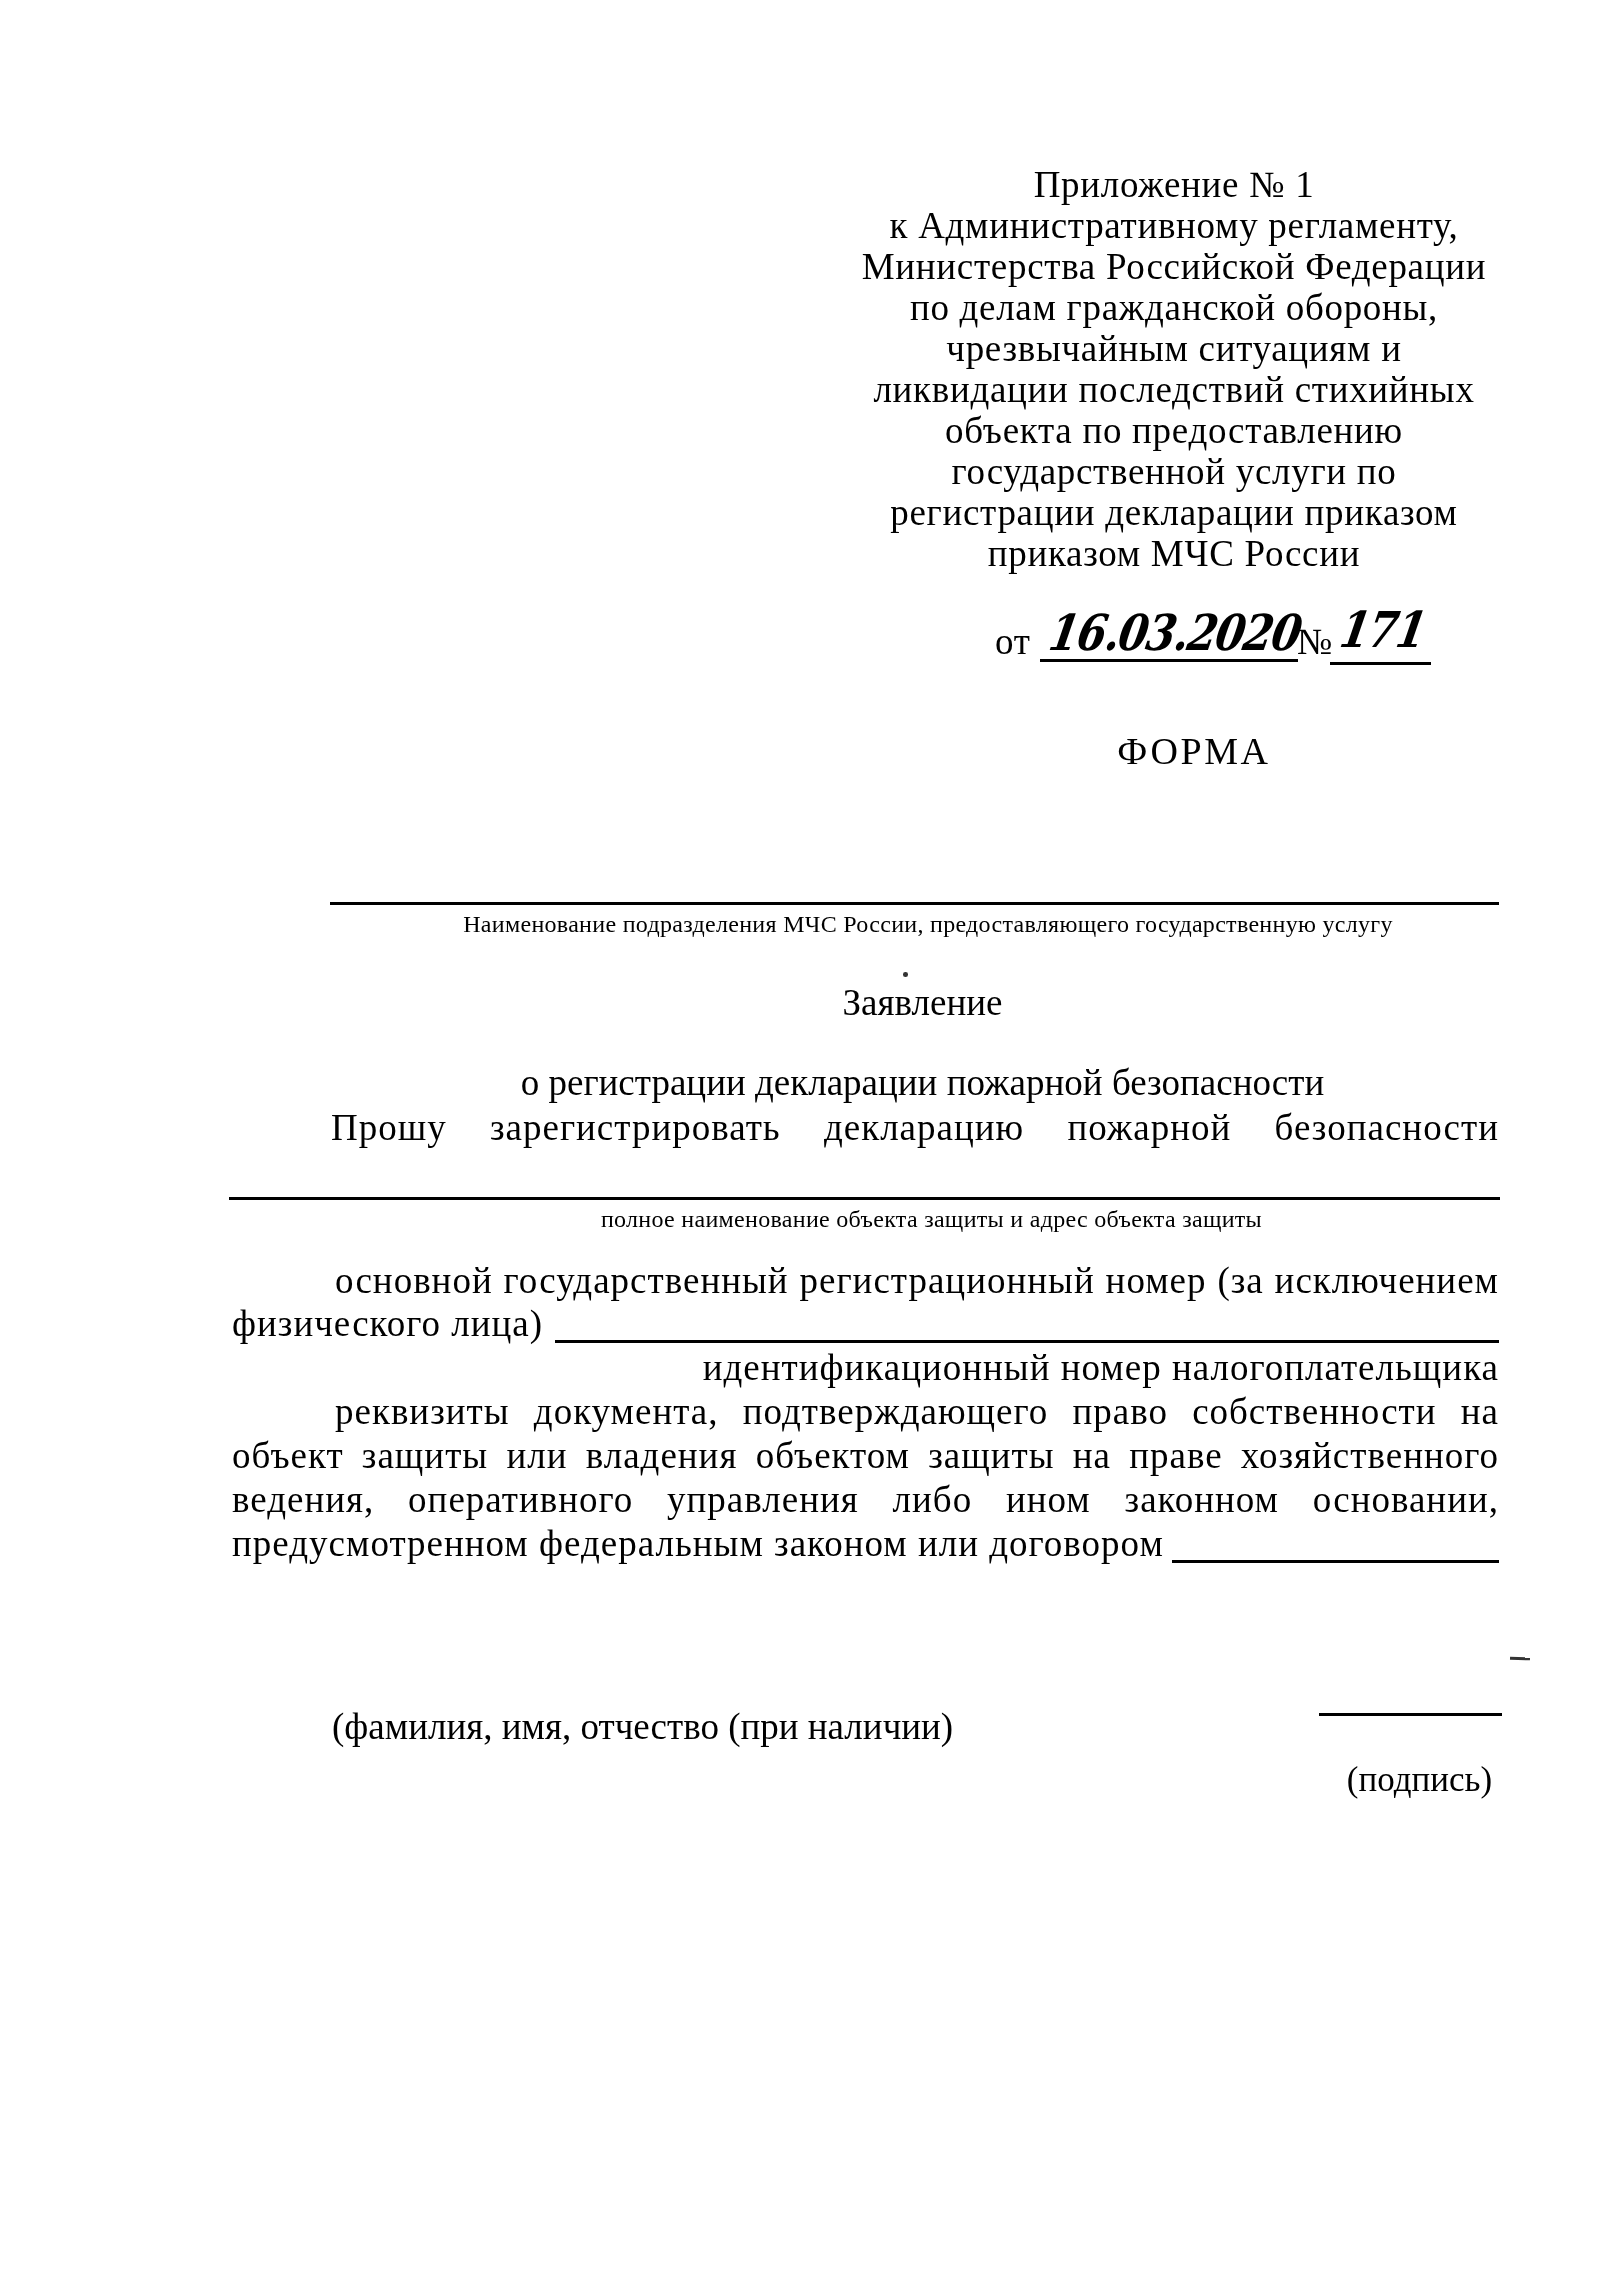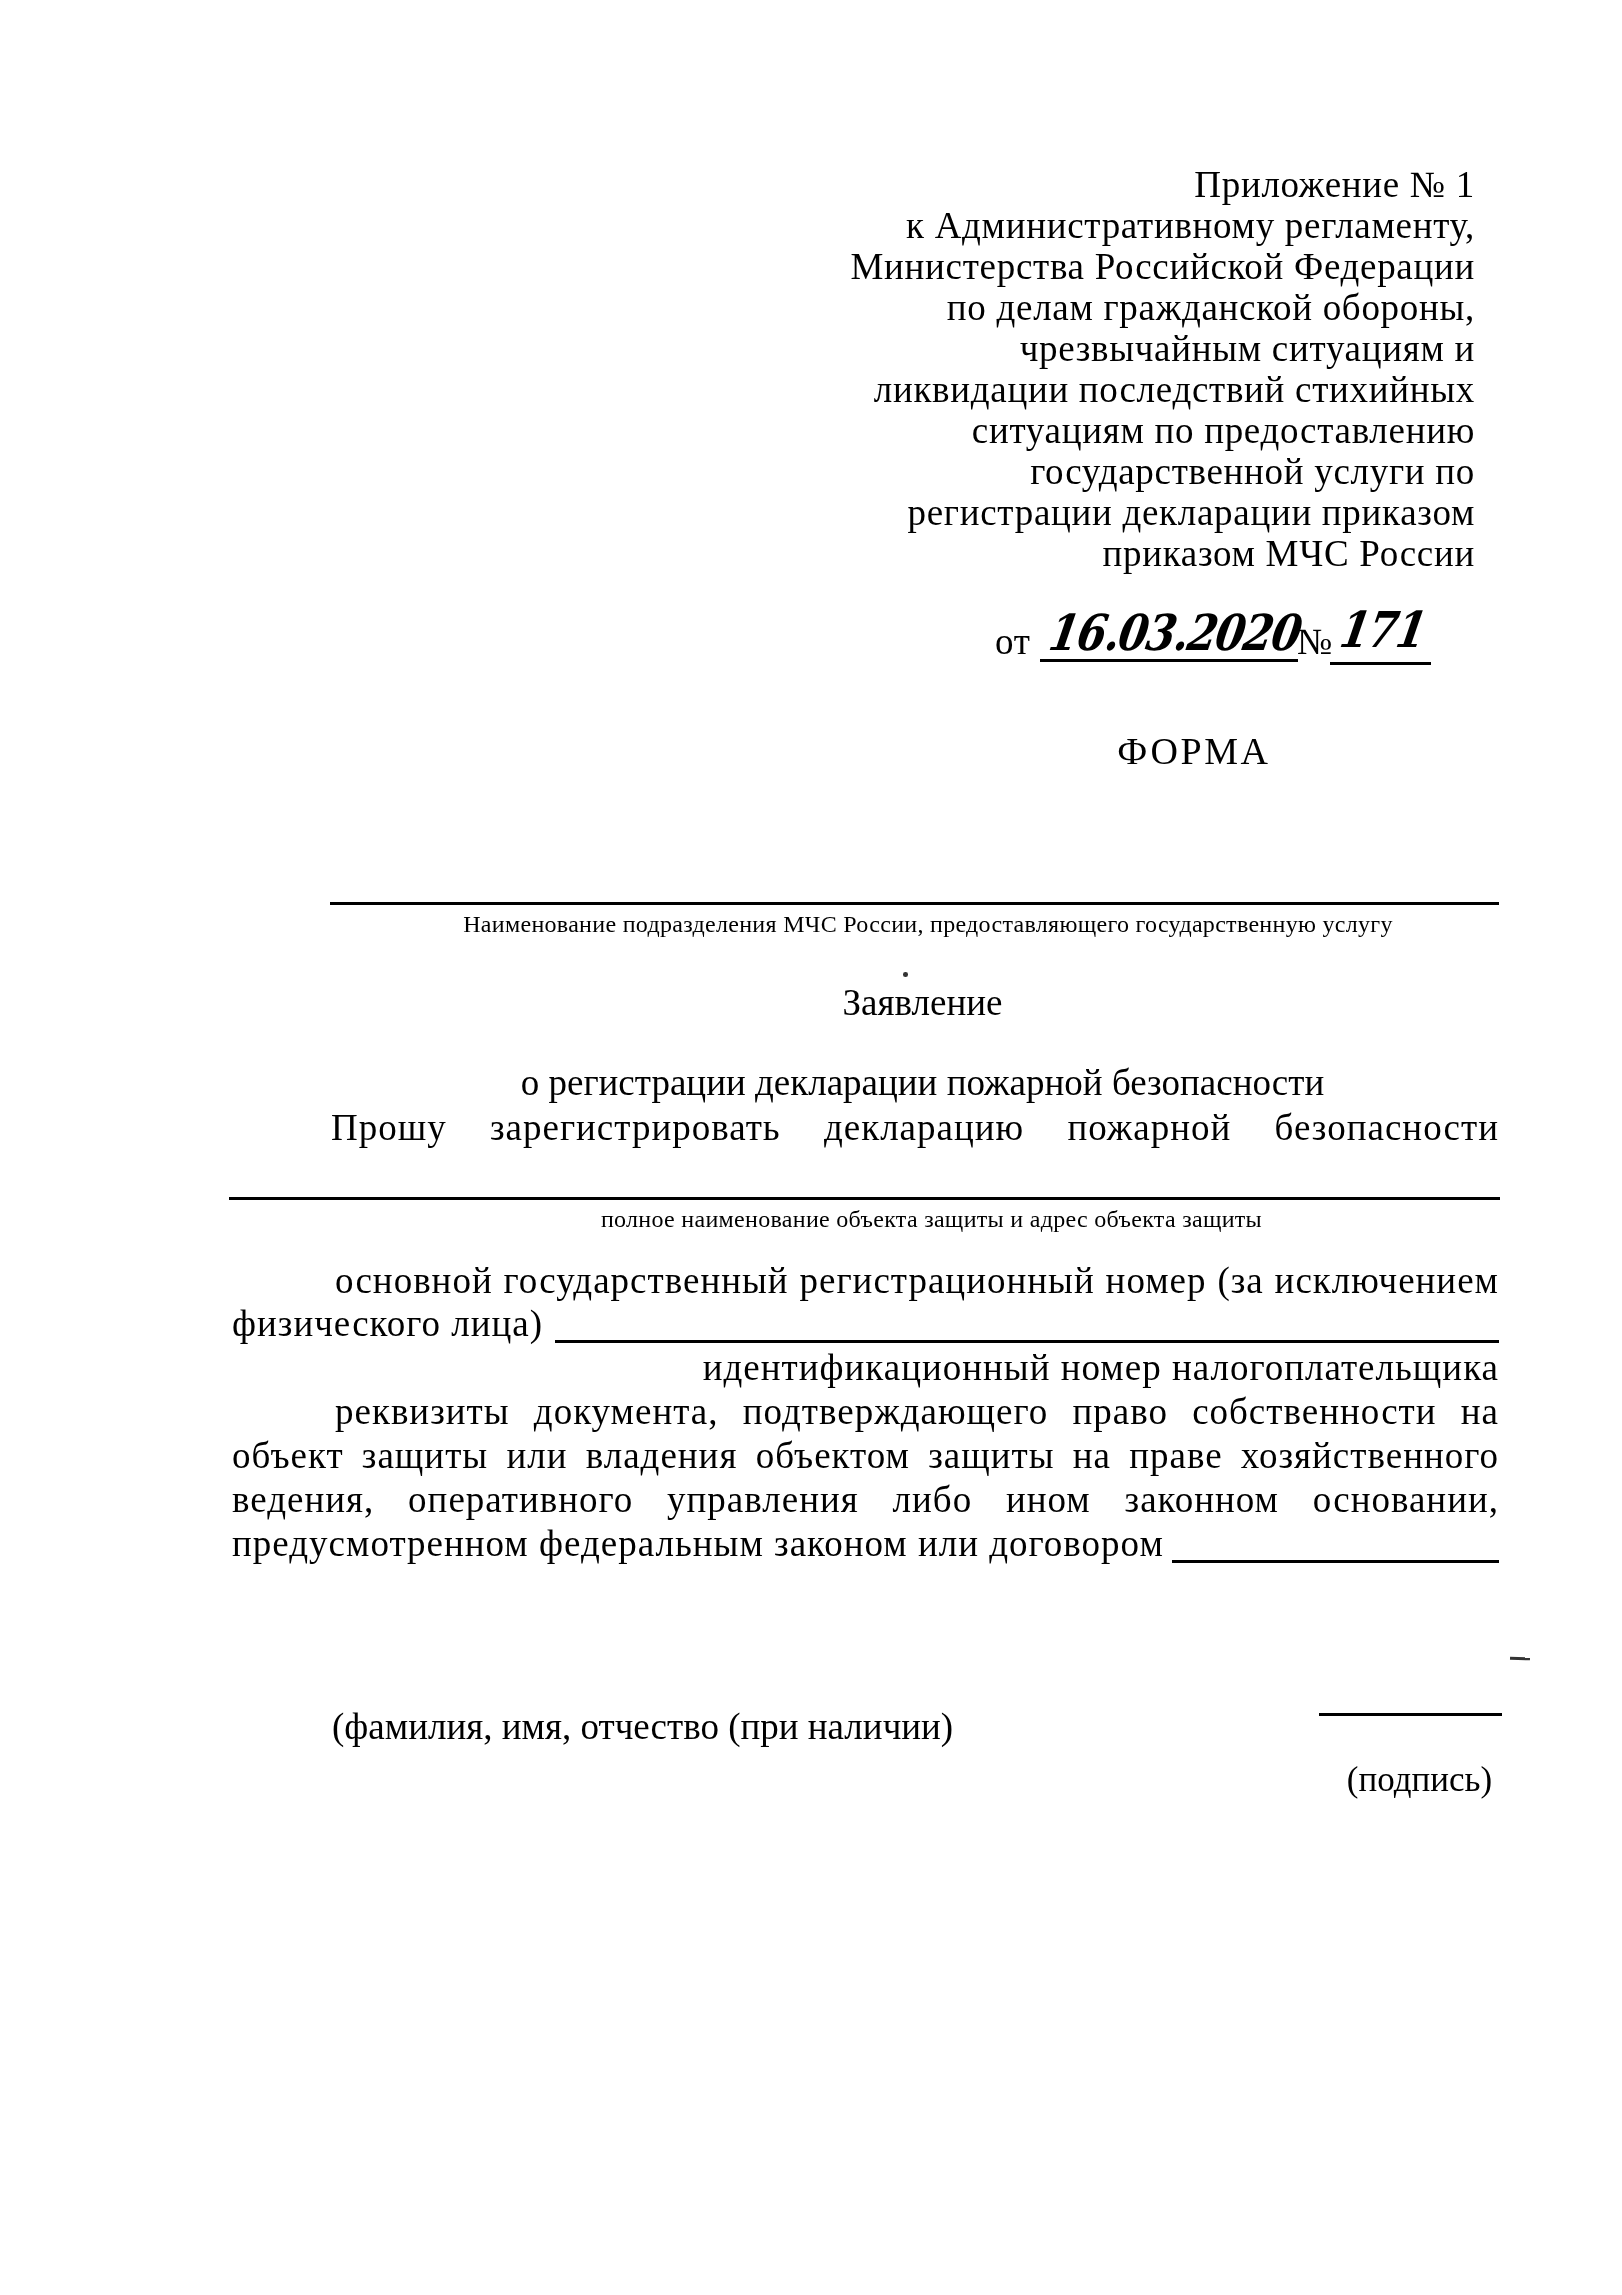--- a/index.html
+++ b/index.html
@@ -7,22 +7,22 @@
     position:relative;
     width:1623px;height:2295px;
     background:#ffffff;
     font-family:"Liberation Serif","DejaVu Serif",serif;
     color:#000;
     overflow:hidden;
   }
   .abs{position:absolute;}
   
   #appendix{
-    left:827px;top:164px;width:648px;
-    text-align:right;
+    left:850px;top:164px;width:648px;
+    text-align:center;
     font-size:37px;line-height:41px;
     letter-spacing:0.7px;
   }
   .hline{white-space:nowrap;}
   
   .printed56{font-size:37px;line-height:37px;letter-spacing:0.7px;white-space:nowrap;}
   .hand{
     font-family:"DejaVu Serif",serif;
     font-style:italic;font-weight:bold;
     font-size:42px;line-height:48px;
@@ -62,21 +62,21 @@
 
 <div id="page">
 
   <div id="appendix" class="abs">
     <div class="hline">Приложение № 1</div>
     <div class="hline">к Административному регламенту,</div>
     <div class="hline">Министерства Российской Федерации</div>
     <div class="hline">по делам гражданской обороны,</div>
     <div class="hline">чрезвычайным ситуациям и</div>
     <div class="hline">ликвидации последствий стихийных</div>
-    <div class="hline">ситуациям по предоставлению</div>
+    <div class="hline">объекта по предоставлению</div>
     <div class="hline">государственной услуги по</div>
     <div class="hline">регистрации декларации приказом</div>
     <div class="hline">приказом МЧС России</div>
   </div>
 
   <span class="abs printed56" style="left:995px;top:623px;">от</span>
   <div class="abs rule" style="left:1040px;top:659px;width:258px;"></div>
   <span class="abs hand" style="left:1045px;top:614px;">16.03.2020</span>
   <span class="abs printed56" style="left:1297px;top:623px;">№</span>
   <div class="abs rule" style="left:1330px;top:662px;width:101px;"></div>

